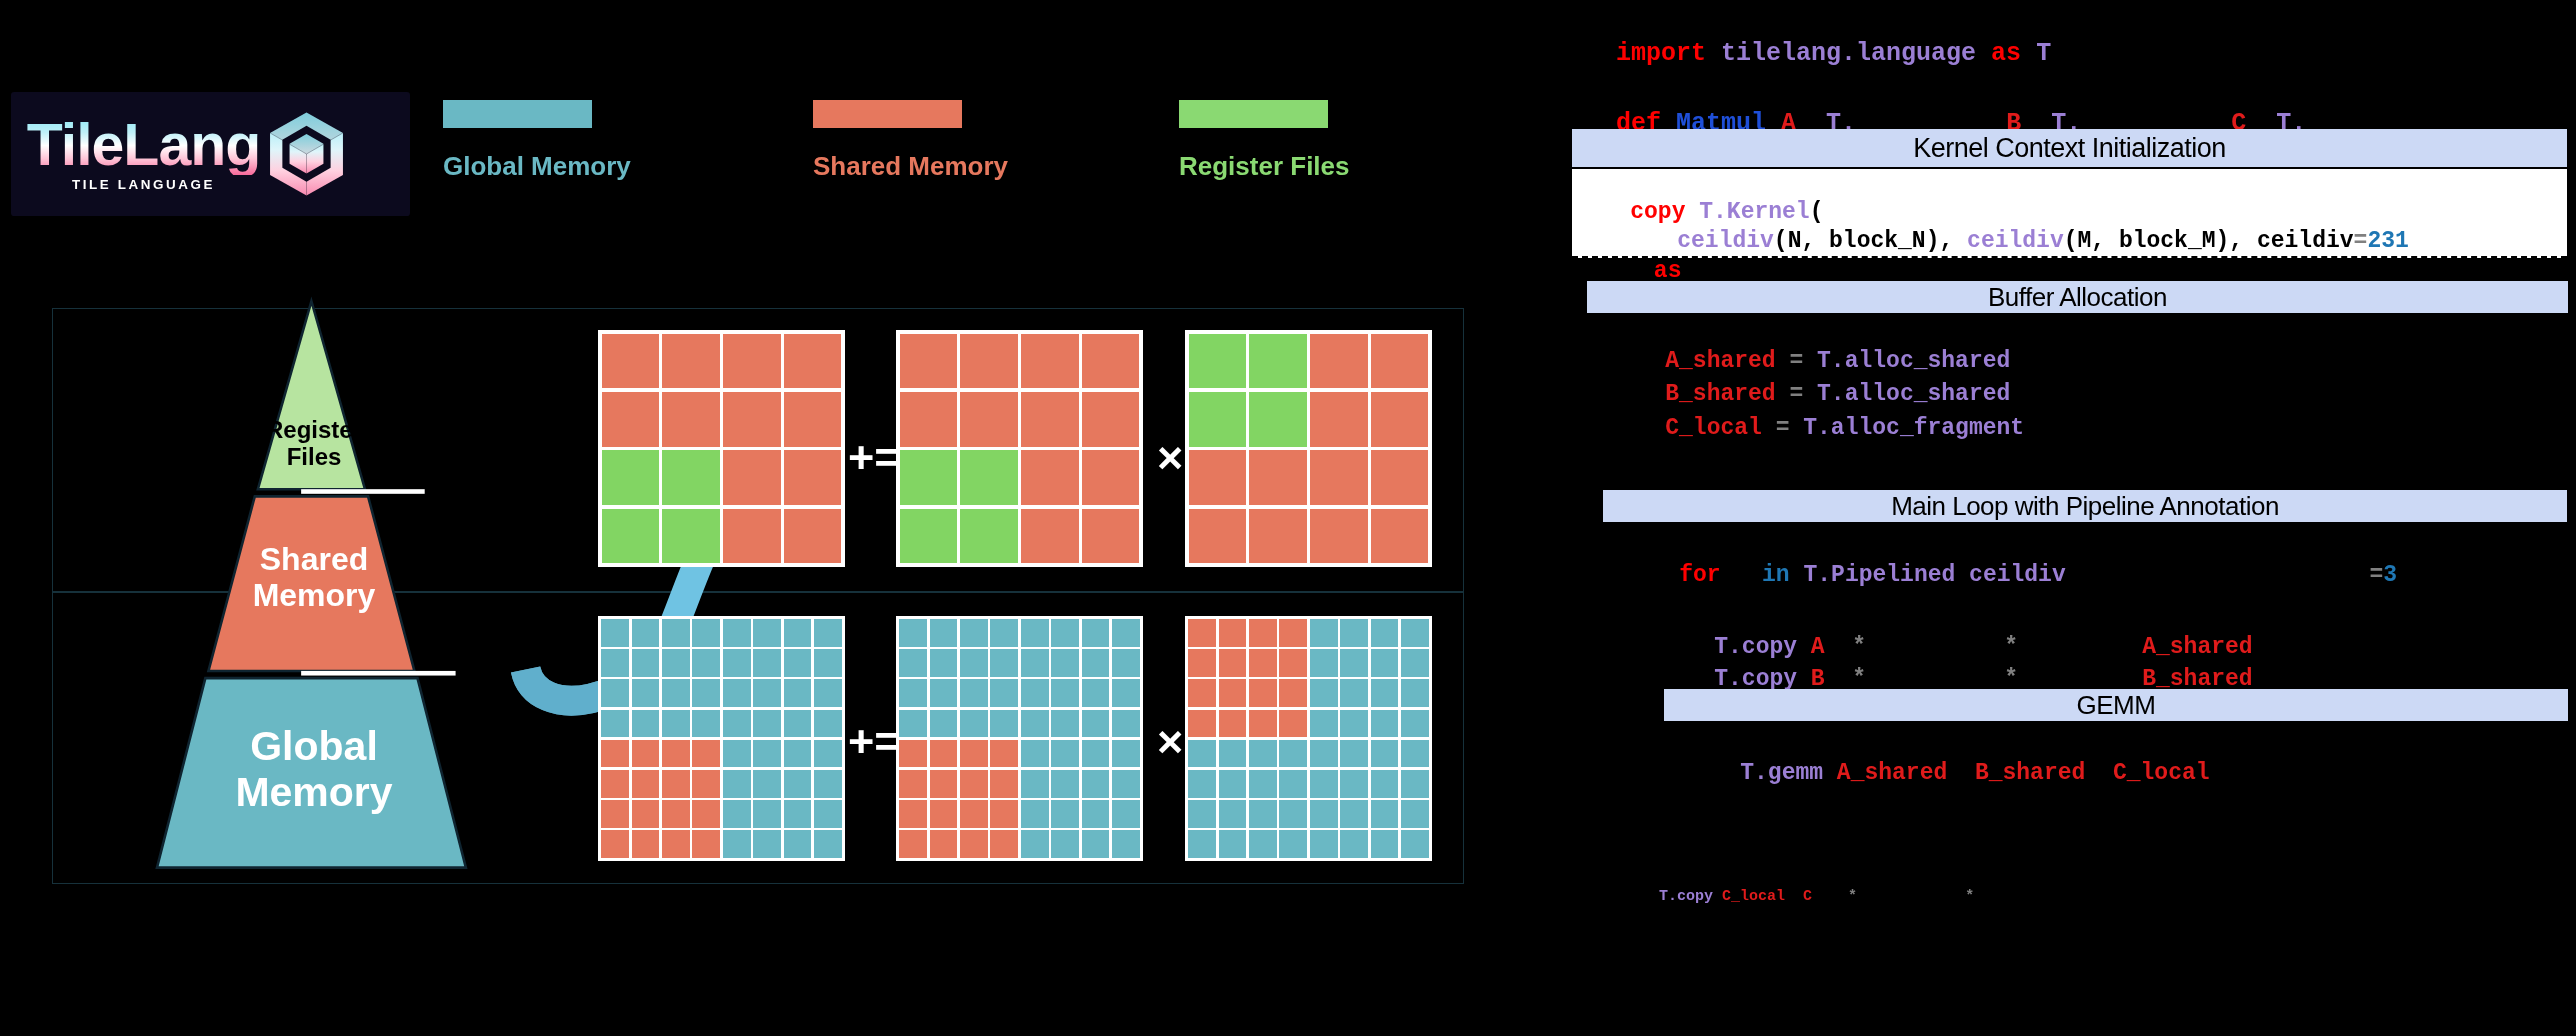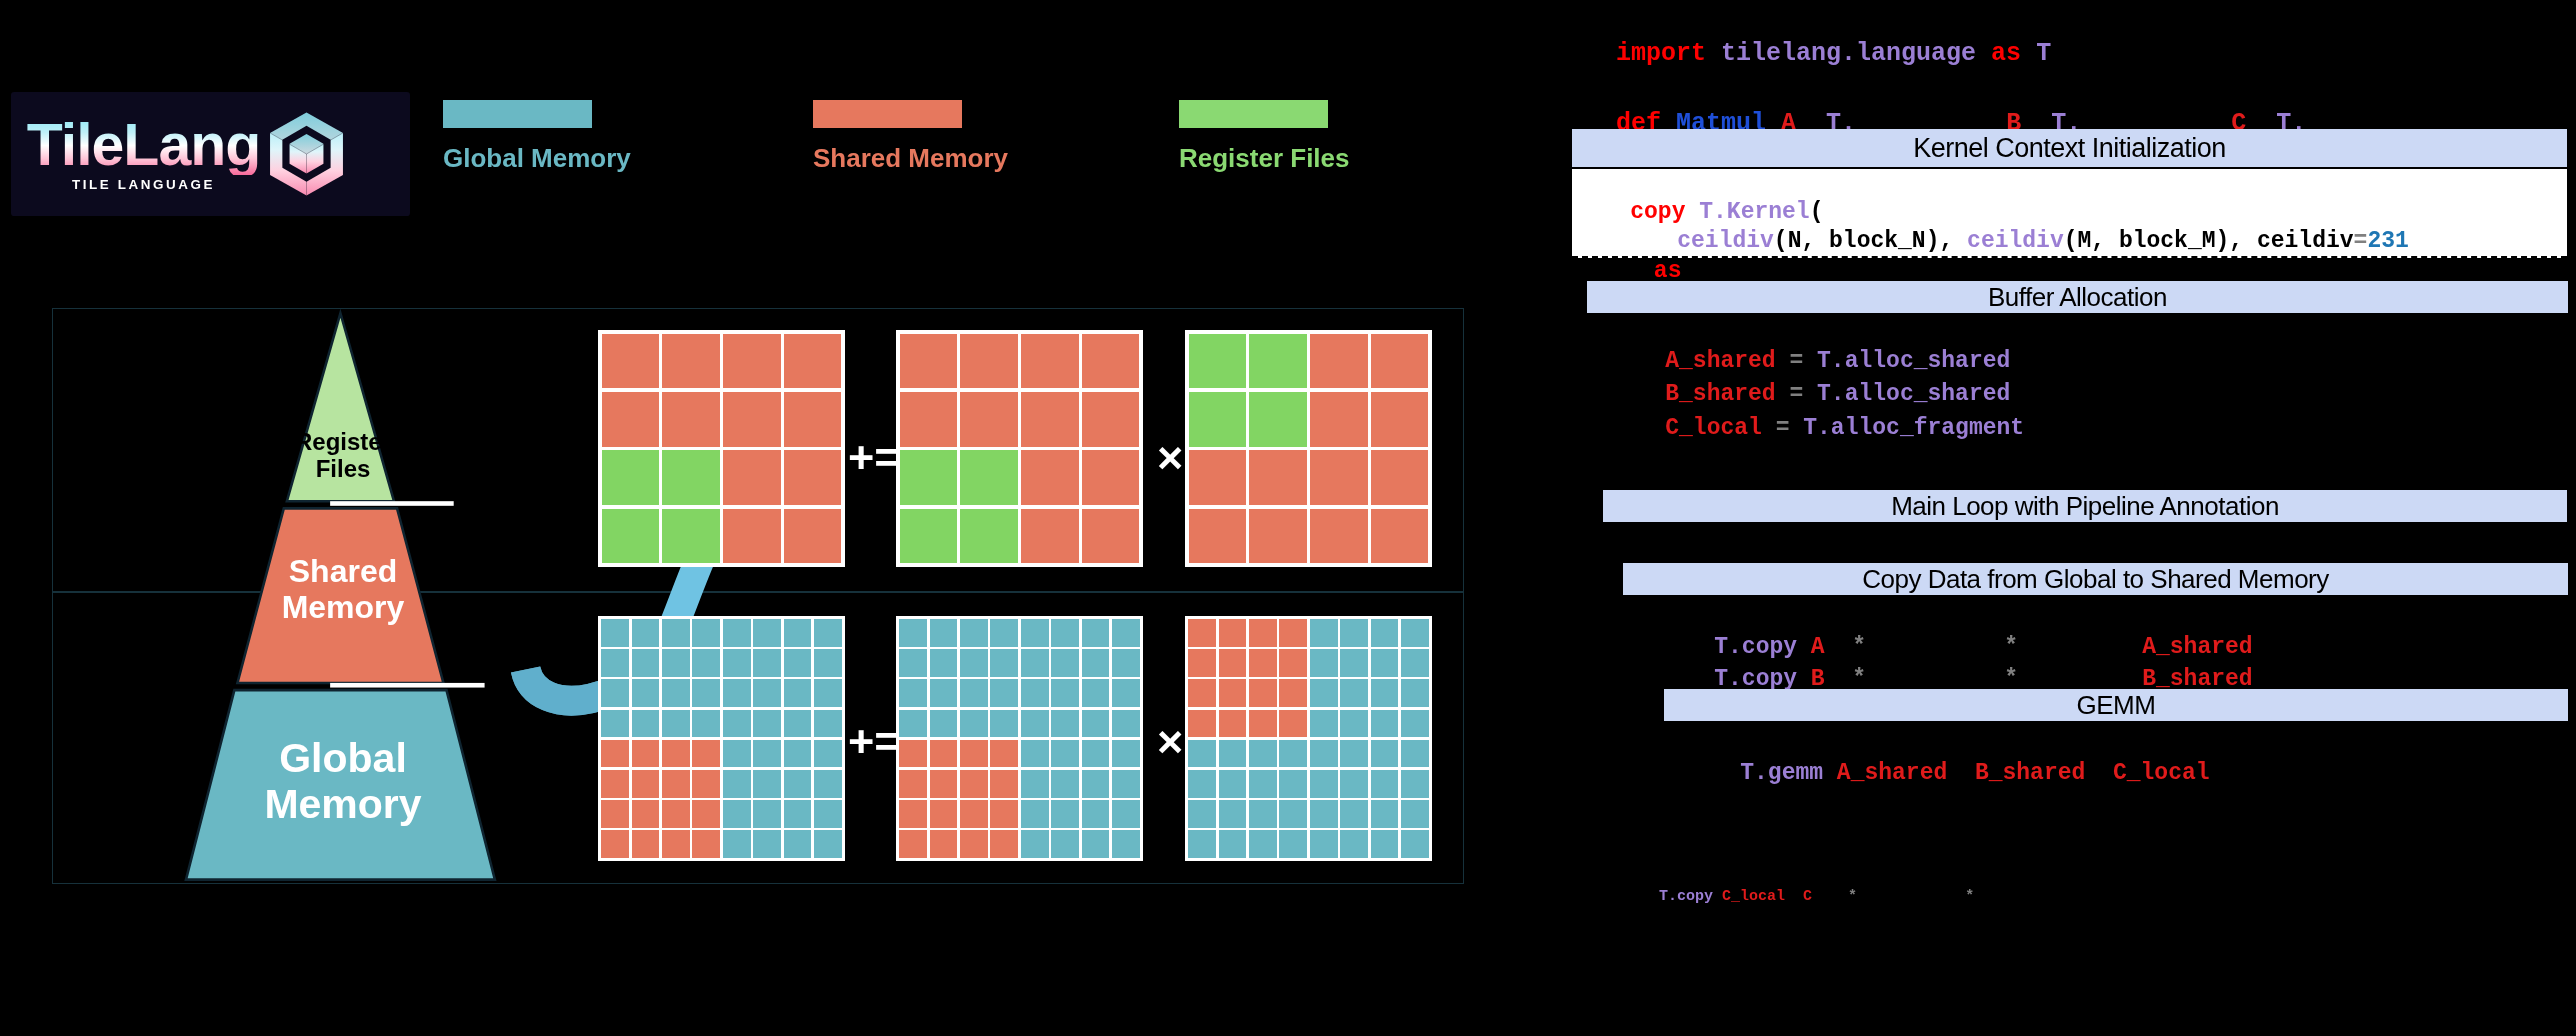--- a/index.html
+++ b/index.html
@@ -18,31 +18,31 @@
   #logo-word{font-size:59px;font-weight:bold;line-height:1.0;letter-spacing:-1px;
     background:linear-gradient(180deg,#8fe9f6 0%,#bff0f8 28%,#ffffff 50%,#ffc6d8 72%,#f76a9a 100%);
     -webkit-background-clip:text;background-clip:text;color:transparent;
     -webkit-text-fill-color:transparent;}
   #logo-sub{font-size:13.4px;font-weight:bold;color:#fff;letter-spacing:2.6px;margin-top:2.1px;}
   #logo-mark{width:77px;height:88px;flex:0 0 auto;}
 
   
   .legend-item{position:absolute;}
   .legend-sw{width:149px;height:28px;}
-  .legend-lbl{margin-top:15px;font-size:26px;font-weight:bold;
+  .legend-lbl{margin-top:23px;font-size:26px;font-weight:bold;
     font-family:"Liberation Sans",sans-serif;white-space:nowrap;}
 
   
   #diagram-box{position:absolute;left:52px;top:308px;width:1412px;height:576px;
     border:1.5px solid #16313b;box-sizing:border-box;}
   #diagram-divider{position:absolute;left:52px;top:591px;width:1412px;height:1.5px;
     background:#16313b;}
 
   
-  #pyramid{position:absolute;left:54px;top:308px;width:520px;height:582px;margin-left:29px;}
+  #pyramid{position:absolute;left:54px;top:296px;width:520px;height:582px;}
   .tier-label{position:absolute;text-align:center;width:100%;font-weight:bold;
     font-family:"Liberation Sans",sans-serif;line-height:1.12;}
 
   
   #arrow-svg{position:absolute;left:505px;top:402px;width:319px;height:319px;}
 
   
   .grid{position:absolute;display:grid;gap:3.6px;background:#fff;padding:3.6px;
     box-sizing:border-box;}
   .cell{width:100%;height:100%;}
@@ -427,21 +427,20 @@
   </div>
   <div class="code-line" style="left:116px;top:389px;font-size:23px;">
     <span class="var">C_local</span><span class="op-g"> = </span><span class="fn">T.alloc_fragment</span>
   </div>
 
   <div class="banner" style="left:109px;top:490px;width:964px;height:32px;font-size:26px;">Main Loop with Pipeline Annotation</div>
   <div class="code-line" style="left:130px;top:536px;font-size:23px;">
     <span class="kw">for</span><span class="plain">   </span><span class="inkw">in</span><span class="plain"> </span><span class="fn">T.Pipelined ceildiv</span><span class="plain">                      </span><span class="op-g">=</span><span class="num">3</span>
   </div>
 
-  <div class="banner" style="left:129px;top:563px;width:945px;height:32px;font-size:26px;">Copy Data from Global to Shared Memory</div>
   <div class="code-line" style="left:165px;top:608px;font-size:23px;">
     <span class="fn">T.copy</span><span class="plain"> </span><span class="var">A</span><span class="plain">  </span><span class="op-g">*</span><span class="plain">          </span><span class="op-g">*</span><span class="plain">         </span><span class="var">A_shared</span>
   </div>
   <div class="code-line" style="left:165px;top:640px;font-size:23px;">
     <span class="fn">T.copy</span><span class="plain"> </span><span class="var">B</span><span class="plain">  </span><span class="op-g">*</span><span class="plain">          </span><span class="op-g">*</span><span class="plain">         </span><span class="var">B_shared</span>
   </div>
 
   <div class="banner" style="left:170px;top:689px;width:904px;height:32px;font-size:26px;text-align:center;">GEMM</div>
   <div class="code-line" style="left:191px;top:734px;font-size:23px;">
     <span class="fn">T.gemm</span><span class="plain"> </span><span class="var">A_shared</span><span class="plain">  </span><span class="var">B_shared</span><span class="plain">  </span><span class="var">C_local</span>

